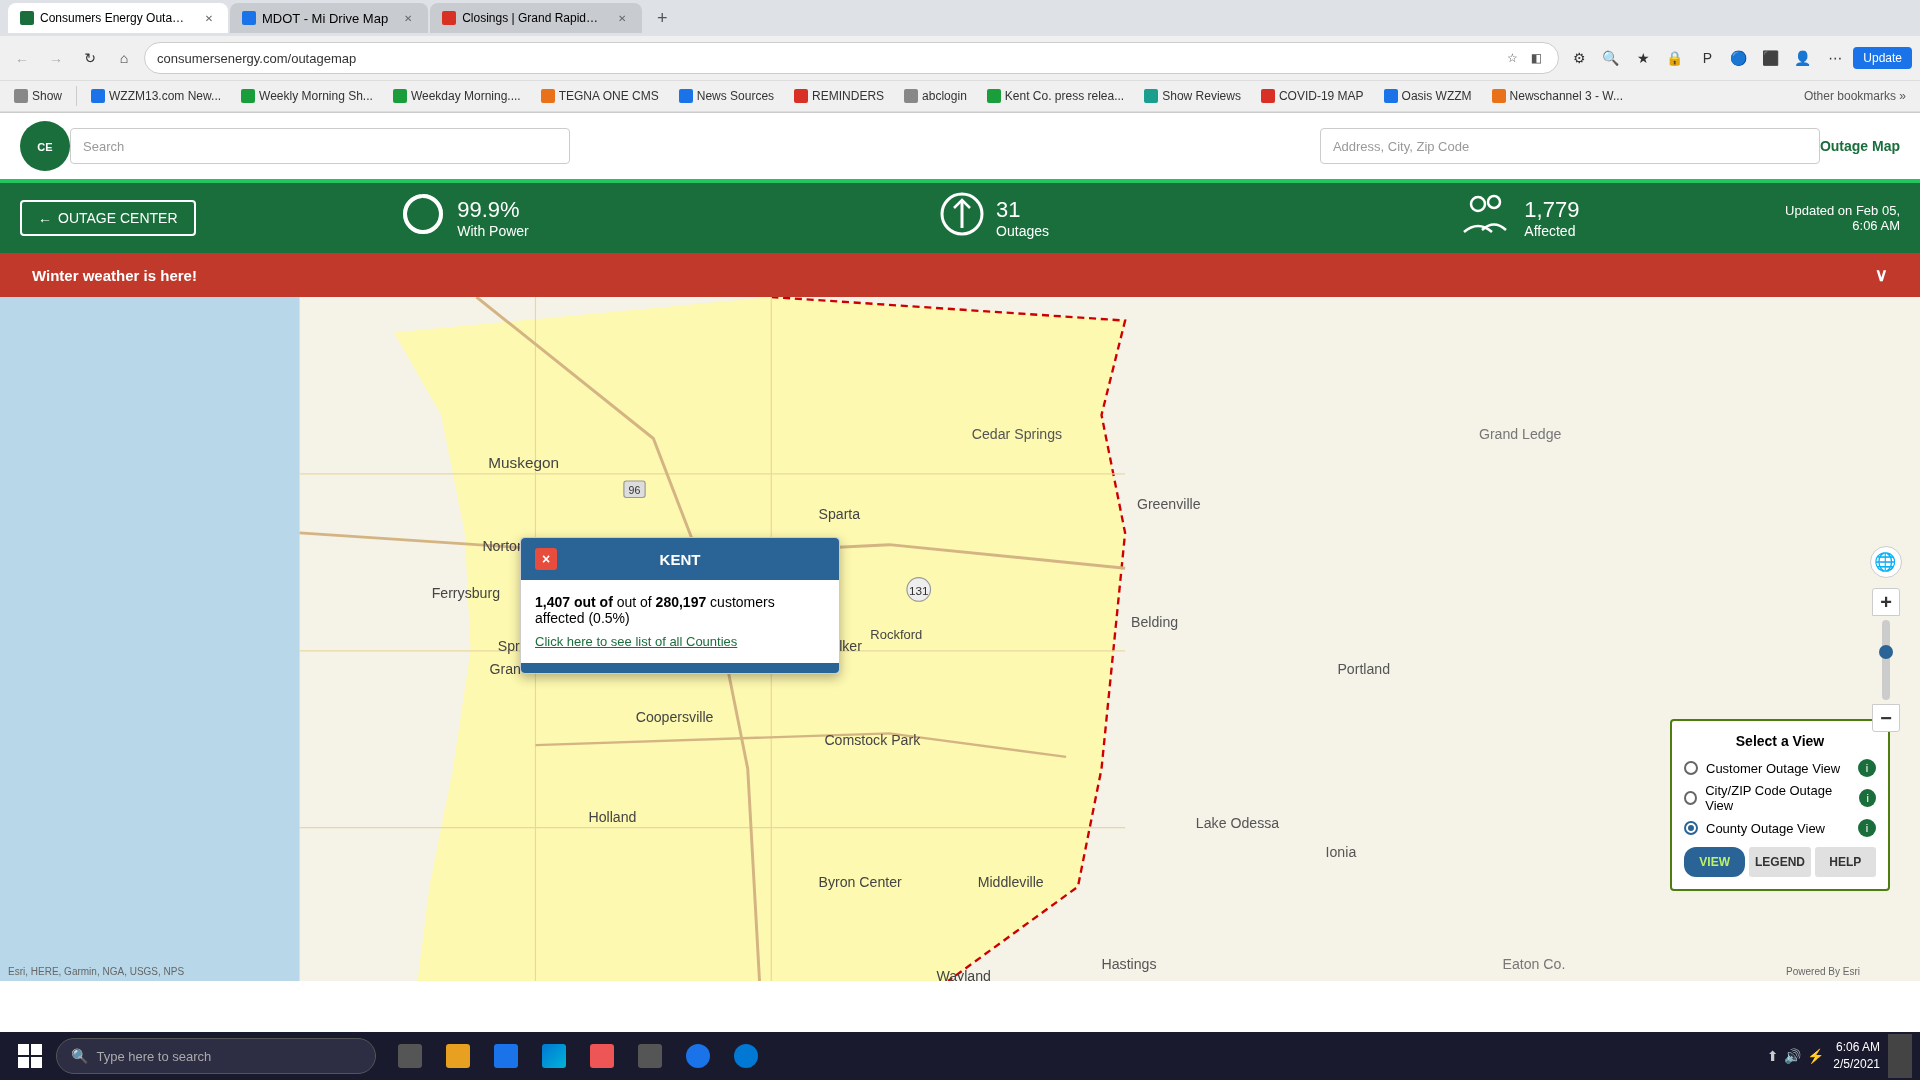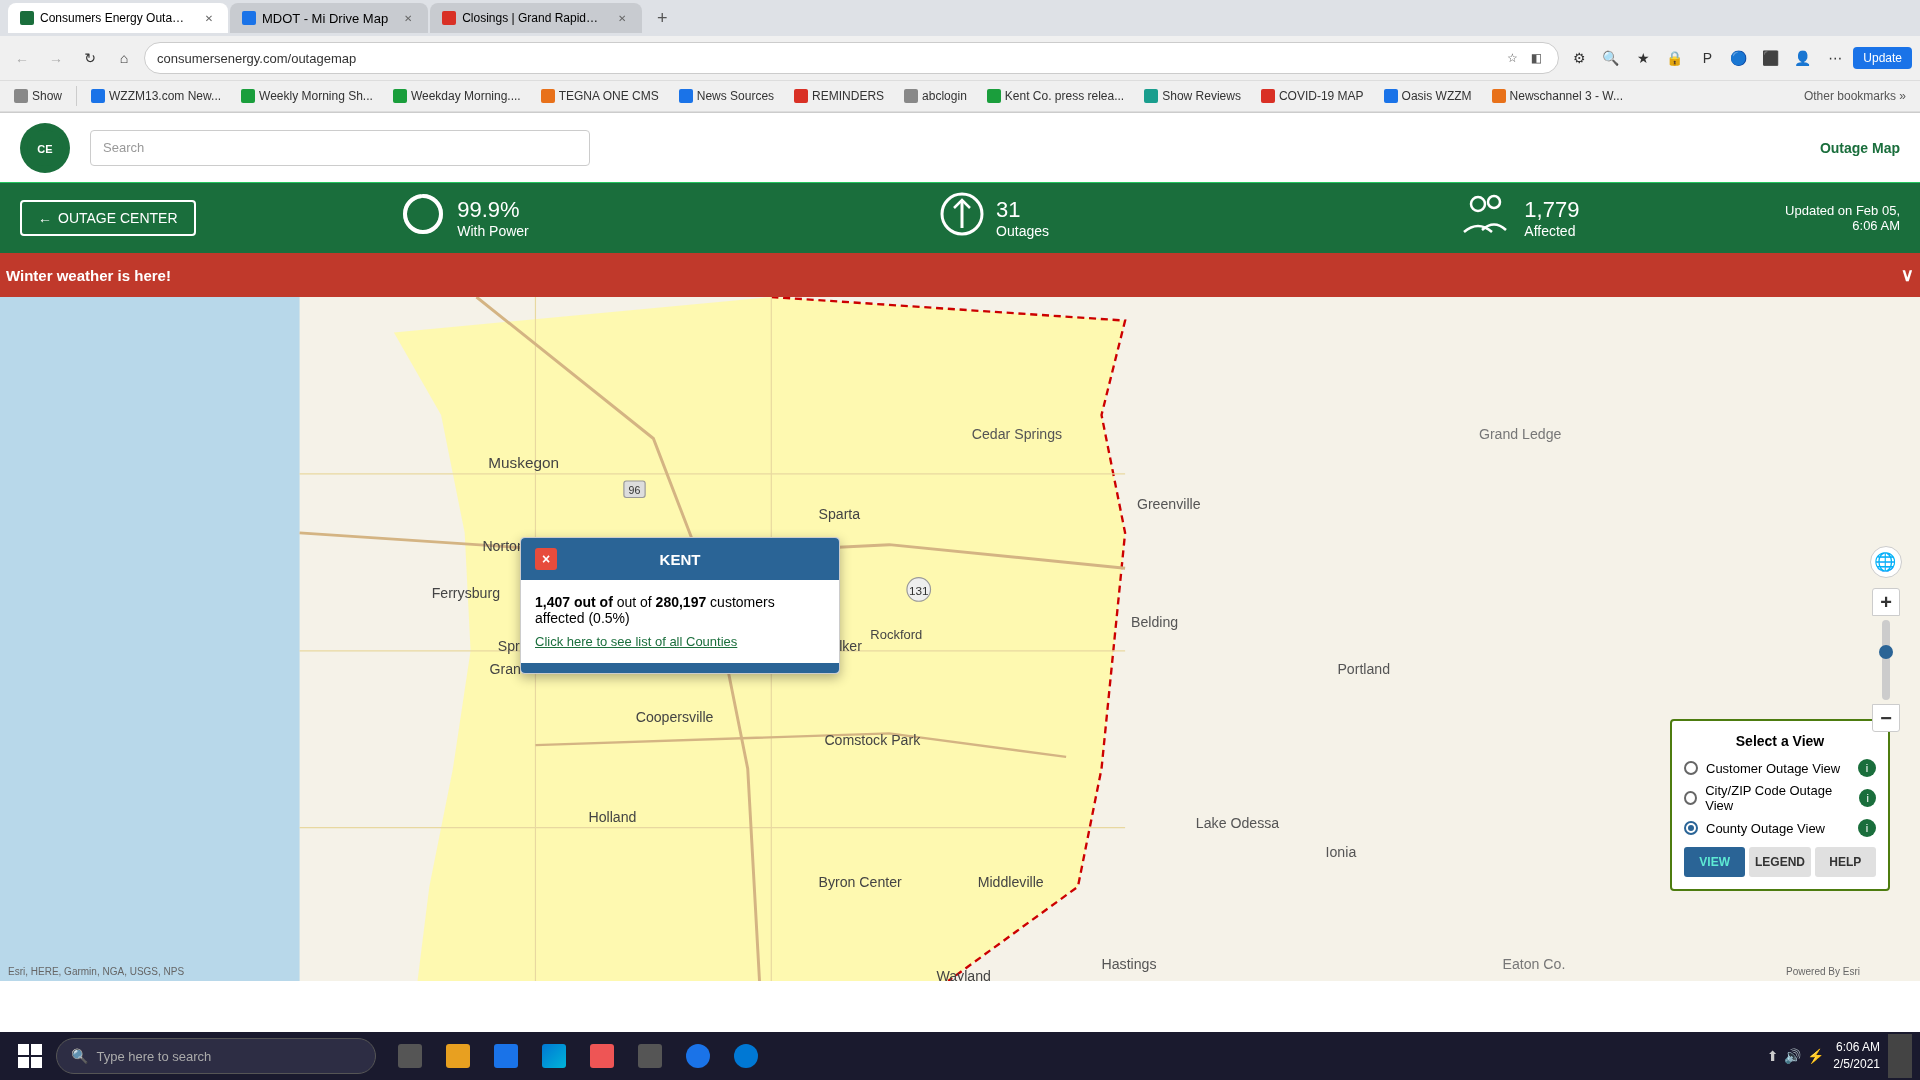--- a/index.html
+++ b/index.html
@@ -33,38 +33,38 @@
     .bookmarks-bar { display: flex; align-items: center; height: 32px; padding: 0 8px; gap: 8px; background: #f0f0f0; border-top: 1px solid #ddd; border-bottom: 1px solid #ddd; font-size: 12px; overflow: hidden; }
     .bm-item { display: flex; align-items: center; gap: 4px; padding: 2px 6px; border-radius: 4px; cursor: pointer; white-space: nowrap; color: #333; }
     .bm-icon { width: 14px; height: 14px; border-radius: 2px; flex-shrink: 0; }
     .bm-separator { width: 1px; height: 20px; background: #ccc; }
     .bm-overflow { margin-left: auto; font-size: 12px; cursor: pointer; color: #555; padding: 2px 6px; }
 
     
     .app { width: 1920px; height: 868px; display: flex; flex-direction: column; }
 
     
-    .app-header { background: #fff; height: 70px; display: flex; align-items: center; padding: 0 20px; border-bottom: 1px solid #22c55e; gap: 20px; }
+    .app-header { background: #fff; height: 70px; display: flex; align-items: center; padding: 0 20px; border-bottom: 4px solid #22c55e; }
     .logo { display: flex; align-items: center; gap: 8px; }
     .logo-circle { width: 50px; height: 50px; border-radius: 50%; background: #1a6e3c; display: flex; align-items: center; justify-content: center; color: #fff; font-size: 10px; font-weight: bold; }
     .search-box { flex: 1; max-width: 500px; height: 36px; border: 1px solid #ccc; border-radius: 4px; display: flex; align-items: center; padding: 0 12px; font-size: 13px; color: #999; }
     .header-right { margin-left: auto; font-size: 14px; color: #1a6e3c; font-weight: 600; }
 
     
     .stats-bar { background: #1a6e3c; height: 70px; display: flex; align-items: center; padding: 0 20px; color: #fff; }
     .outage-center-btn { background: transparent; border: 2px solid #fff; color: #fff; border-radius: 4px; padding: 8px 16px; font-size: 14px; cursor: pointer; display: flex; align-items: center; gap: 6px; white-space: nowrap; }
     .stats-dividers { flex: 1; display: flex; justify-content: space-around; align-items: center; }
     .stat-item { display: flex; align-items: center; gap: 12px; }
     .stat-icon { font-size: 32px; }
     .stat-text .big { font-size: 22px; font-weight: 400; }
     .stat-text .label { font-size: 14px; }
     .stats-right { margin-left: auto; text-align: right; font-size: 13px; }
 
     
-    .alert-bar { background: #c0392b; color: #fff; height: 44px; display: flex; align-items: center; padding: 0 6px; font-size: 15px; font-weight: 600; }
+    .alert-bar { background: #c0392b; color: #fff; height: 44px; display: flex; align-items: center; padding: 0 32px; font-size: 15px; font-weight: 600; }
     .alert-bar-chevron { margin-left: auto; font-size: 18px; cursor: pointer; }
 
     
     .map-container { flex: 1; position: relative; overflow: hidden; }
 
     
     .map-svg { position: absolute; inset: 0; width: 100%; height: 100%; }
 
     
     .map-popup { position: absolute; top: 240px; left: 520px; width: 320px; background: #fff; border: 1px solid #ccc; border-radius: 4px; box-shadow: 0 4px 12px rgba(0,0,0,0.3); z-index: 100; }
@@ -79,21 +79,21 @@
     .map-controls { position: absolute; bottom: 80px; right: 30px; z-index: 100; }
     .view-panel { background: #fff; border: 2px solid #4d7c0f; border-radius: 4px; padding: 12px; font-size: 13px; margin-bottom: 10px; width: 220px; }
     .view-panel-title { font-size: 14px; font-weight: 600; text-align: center; margin-bottom: 10px; }
     .view-option { display: flex; align-items: center; gap: 8px; margin-bottom: 6px; cursor: pointer; }
     .view-option-radio { width: 14px; height: 14px; border-radius: 50%; border: 2px solid #666; display: flex; align-items: center; justify-content: center; }
     .view-option-radio.selected { border-color: #2a6496; }
     .view-option-radio.selected::after { content: ''; width: 6px; height: 6px; border-radius: 50%; background: #2a6496; display: block; }
     .view-info { width: 18px; height: 18px; border-radius: 50%; background: #1a6e3c; color: #fff; display: flex; align-items: center; justify-content: center; font-size: 11px; margin-left: auto; cursor: pointer; }
     .view-buttons { display: flex; gap: 4px; margin-top: 10px; }
     .view-btn { flex: 1; padding: 8px 4px; border: none; border-radius: 3px; font-size: 12px; font-weight: 600; cursor: pointer; }
-    .view-btn.active { background: #2a6496; color: #5eead4; }
+    .view-btn.active { background: #2a6496; color: #bef264; border-radius: 12px; }
     .view-btn.inactive { background: #e0e0e0; color: #333; }
 
     .action-buttons { display: flex; gap: 6px; margin-bottom: 10px; }
     .action-btn { flex: 1; padding: 10px 8px; border: none; border-radius: 3px; font-size: 12px; font-weight: 700; cursor: pointer; text-align: center; }
     .action-btn.teal { background: #1a9e8e; color: #fff; }
     .action-btn.green { background: #1a6e3c; color: #fff; }
 
     
     .map-attr { position: absolute; bottom: 4px; left: 8px; font-size: 10px; color: #666; }
 
@@ -239,20 +239,23 @@
         <svg width="36" height="36" viewBox="0 0 36 36">
           <circle cx="18" cy="18" r="18" fill="#1a6e3c"></circle>
           <text x="18" y="23" text-anchor="middle" fill="white" font-size="11" font-weight="bold">CE</text>
         </svg>
       </div>
     </div>
     <div class="search-box">
       <span>Search</span>
     </div>
     <div style="flex:1;"></div>
+    <div class="search-box" style="min-width:250px;">
+      <span>Address, City, Zip Code</span>
+    </div>
     <div class="header-right">Outage Map</div>
   </div>
 
   <div class="stats-bar">
     <button class="outage-center-btn">
       ← <span>OUTAGE CENTER</span>
     </button>
     <div class="stats-dividers">
       <div class="stat-item">
         <div class="stat-icon">

